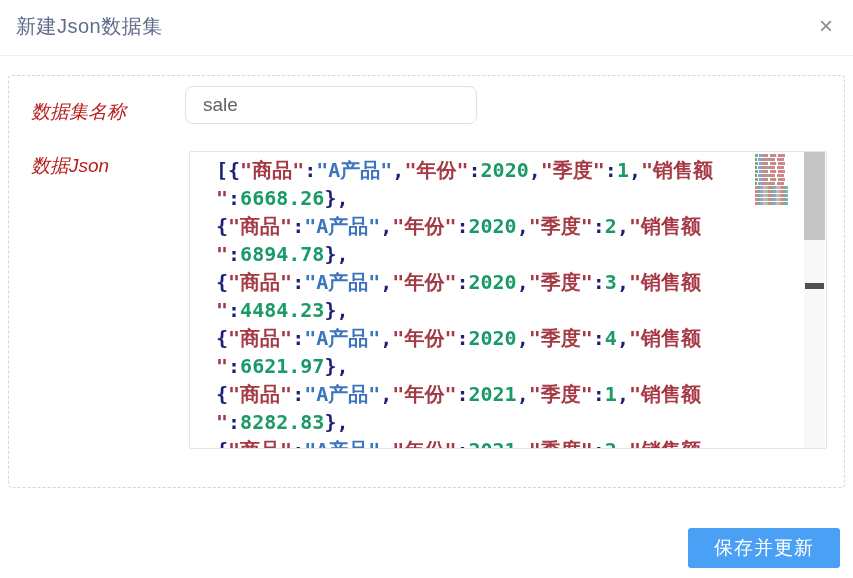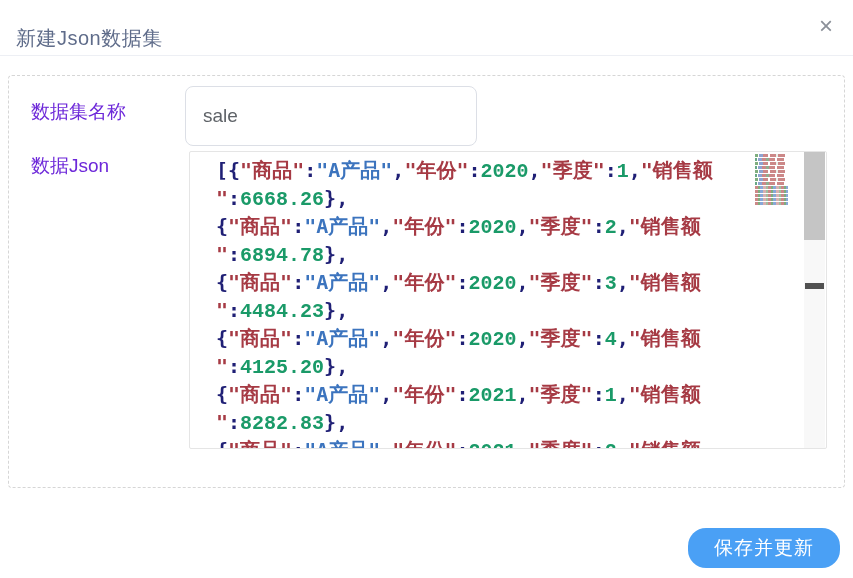--- a/index.html
+++ b/index.html
@@ -1,55 +1,55 @@
 <!DOCTYPE html>
 <html style="--c-key: #a63a44; --c-str: #3c74be; --c-num: #1a9a68; --c-punct: #1f1f75; --accent: #4aa0f5; --title-color: #5f6c8a;"><head>
 <meta charset="utf-8">
 <style>
   html,body{margin:0;padding:0;background:#fff;}
   body{width:853px;height:578px;position:relative;overflow:hidden;
        font-family:"Liberation Sans","DejaVu Sans",sans-serif;}
   .modal{position:absolute;inset:0;}
   .title{position:absolute;left:16px;top:13px;font-size:20px;font-weight:500;
-         color:var(--title-color,#5f6c8a);letter-spacing:.5px;margin-top:12px;}
+         color:var(--title-color,#5f6c8a);letter-spacing:.5px;}
   .close{position:absolute;right:10px;top:10px;width:34px;height:34px;line-height:32px;
          text-align:center;font-size:24px;color:#8b9099;cursor:pointer;font-weight:400;}
   .divider{position:absolute;left:0;top:55px;width:853px;height:1px;background:#edeff4;}
   .dashed-box{position:absolute;left:8px;top:75px;width:835px;height:411px;
               border:1px dashed #d6d6d6;border-radius:4px;background:#fff;}
-  .form-label{position:absolute;font-size:19px;color:#6d28d9;}
+  .form-label{position:absolute;font-size:19px;color:#b91c1c;font-style:italic;}
   .lbl-name{left:31px;top:99px;}
   .lbl-json{left:31px;top:153px;}
-  .name-input{position:absolute;left:185px;top:86px;width:292px;height:60px;box-sizing:border-box;
+  .name-input{position:absolute;left:185px;top:86px;width:292px;height:38px;box-sizing:border-box;
               border:1px solid #dcdfe6;border-radius:8px;padding:0 3px 0 17px;font-size:19px;
               color:#5f6368;outline:none;font-family:"Liberation Sans","DejaVu Sans",sans-serif;background:#fff;}
   .editor{position:absolute;left:189px;top:151px;width:638px;height:298px;box-sizing:border-box;
           border:1px solid #e5e5e5;border-radius:2px;background:#fff;overflow:hidden;cursor:text;}
   .code{position:absolute;left:0;top:0;right:24px;padding:4px 0 0 26px;}
   .code-line{height:28px;line-height:28px;white-space:pre;
              font-family:"DejaVu Sans Mono","Liberation Mono",monospace;
              font-size:20px;font-weight:700;}
   .tk-p{color:var(--c-punct,#1f1f75);}
   .tk-k{color:var(--c-key,#a63a44);}
   .tk-s{color:var(--c-str,#3c74be);}
-  .tk-n{color:var(--c-num,#1a9a68);font-family:Liberation Mono, monospace;}
+  .tk-n{color:var(--c-num,#1a9a68);}
   .minimap{position:absolute;top:2px;right:38px;width:33px;height:54px;display:flex;
            flex-direction:column;gap:1px;}
   .mm-row{height:3px;width:100%;}
   .mm-a{background:linear-gradient(90deg,#7fae7f 0 3px,#fff 3px 4px,#8fa3d0 4px 8px,
         #cc8888 8px 13px,#fff 13px 15px,#cc8888 15px 21px,#e9f0e9 21px 23px,#cc8888 23px 30px,#fff 30px);}
   .mm-b{background:linear-gradient(90deg,#69a884 0 2px,#fff 2px 3px,#8fa3d0 3px 7px,
         #cc8888 7px 11px,#8fae8f 11px 14px,#cc8888 14px 20px,#fff 20px 22px,#cc8888 22px 29px,#fff 29px);}
   .mm-c{background:repeating-linear-gradient(90deg,#cc8888 0 3px,#7fae7f 3px 5px,
         #88a8d8 5px 8px,#d8b0b0 8px 11px,#9fbf9f 11px 13px);}
   .scrollbar{position:absolute;top:0;right:1px;width:21px;height:100%;background:#f8f8f8;}
   .sb-thumb{position:absolute;top:0;left:0;width:100%;height:88px;background:#c5c5c5;}
   .sb-marker{position:absolute;top:131px;left:1px;right:1px;height:6px;background:#515151;}
   .save-btn{position:absolute;left:688px;top:528px;width:152px;height:40px;border:none;
-            border-radius:18px;background:var(--accent,#4aa0f5);color:#fff;font-size:19px;
+            border-radius:3px;background:var(--accent,#4aa0f5);color:#fff;font-size:19px;
             cursor:pointer;font-family:"Liberation Sans","DejaVu Sans",sans-serif;letter-spacing:1px;}
 </style>
 </head>
 <body>
 
 <div class="modal">
   <div class="title">新建Json数据集</div>
   <div class="close">×</div>
   <div class="divider"></div>
 
@@ -62,21 +62,21 @@
 
   <div class="editor">
     <div class="code">
         <div class="code-line"><span class="tk-p">[{</span><span class="tk-k">"商品"</span><span class="tk-p">:</span><span class="tk-s">"A产品"</span><span class="tk-p">,</span><span class="tk-k">"年份"</span><span class="tk-p">:</span><span class="tk-n">2020</span><span class="tk-p">,</span><span class="tk-k">"季度"</span><span class="tk-p">:</span><span class="tk-n">1</span><span class="tk-p">,</span><span class="tk-k">"销售额</span></div>
         <div class="code-line"><span class="tk-k">"</span><span class="tk-p">:</span><span class="tk-n">6668.26</span><span class="tk-p">},</span></div>
         <div class="code-line"><span class="tk-p">{</span><span class="tk-k">"商品"</span><span class="tk-p">:</span><span class="tk-s">"A产品"</span><span class="tk-p">,</span><span class="tk-k">"年份"</span><span class="tk-p">:</span><span class="tk-n">2020</span><span class="tk-p">,</span><span class="tk-k">"季度"</span><span class="tk-p">:</span><span class="tk-n">2</span><span class="tk-p">,</span><span class="tk-k">"销售额</span></div>
         <div class="code-line"><span class="tk-k">"</span><span class="tk-p">:</span><span class="tk-n">6894.78</span><span class="tk-p">},</span></div>
         <div class="code-line"><span class="tk-p">{</span><span class="tk-k">"商品"</span><span class="tk-p">:</span><span class="tk-s">"A产品"</span><span class="tk-p">,</span><span class="tk-k">"年份"</span><span class="tk-p">:</span><span class="tk-n">2020</span><span class="tk-p">,</span><span class="tk-k">"季度"</span><span class="tk-p">:</span><span class="tk-n">3</span><span class="tk-p">,</span><span class="tk-k">"销售额</span></div>
         <div class="code-line"><span class="tk-k">"</span><span class="tk-p">:</span><span class="tk-n">4484.23</span><span class="tk-p">},</span></div>
         <div class="code-line"><span class="tk-p">{</span><span class="tk-k">"商品"</span><span class="tk-p">:</span><span class="tk-s">"A产品"</span><span class="tk-p">,</span><span class="tk-k">"年份"</span><span class="tk-p">:</span><span class="tk-n">2020</span><span class="tk-p">,</span><span class="tk-k">"季度"</span><span class="tk-p">:</span><span class="tk-n">4</span><span class="tk-p">,</span><span class="tk-k">"销售额</span></div>
-        <div class="code-line"><span class="tk-k">"</span><span class="tk-p">:</span><span class="tk-n">4125.20</span><span class="tk-p">},</span></div>
+        <div class="code-line"><span class="tk-k">"</span><span class="tk-p">:</span><span class="tk-n">6621.97</span><span class="tk-p">},</span></div>
         <div class="code-line"><span class="tk-p">{</span><span class="tk-k">"商品"</span><span class="tk-p">:</span><span class="tk-s">"A产品"</span><span class="tk-p">,</span><span class="tk-k">"年份"</span><span class="tk-p">:</span><span class="tk-n">2021</span><span class="tk-p">,</span><span class="tk-k">"季度"</span><span class="tk-p">:</span><span class="tk-n">1</span><span class="tk-p">,</span><span class="tk-k">"销售额</span></div>
         <div class="code-line"><span class="tk-k">"</span><span class="tk-p">:</span><span class="tk-n">8282.83</span><span class="tk-p">},</span></div>
         <div class="code-line"><span class="tk-p">{</span><span class="tk-k">"商品"</span><span class="tk-p">:</span><span class="tk-s">"A产品"</span><span class="tk-p">,</span><span class="tk-k">"年份"</span><span class="tk-p">:</span><span class="tk-n">2021</span><span class="tk-p">,</span><span class="tk-k">"季度"</span><span class="tk-p">:</span><span class="tk-n">2</span><span class="tk-p">,</span><span class="tk-k">"销售额</span></div>
       </div>
     <div class="minimap">
         <div class="mm-row mm-a"></div>
         <div class="mm-row mm-b"></div>
         <div class="mm-row mm-a"></div>
         <div class="mm-row mm-b"></div>
         <div class="mm-row mm-a"></div>

